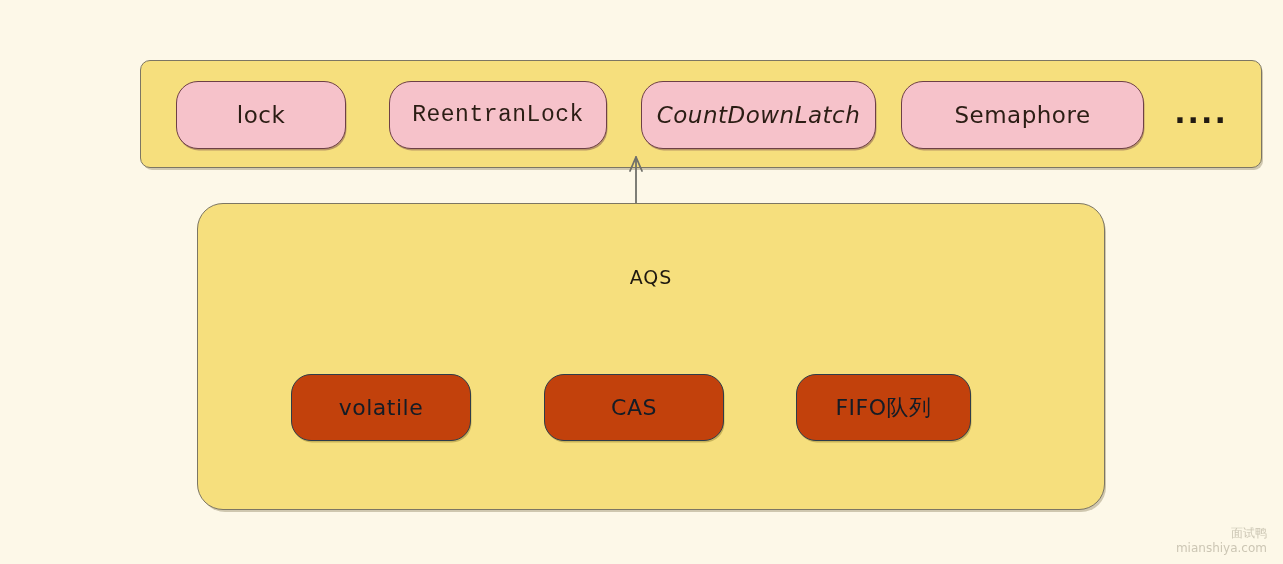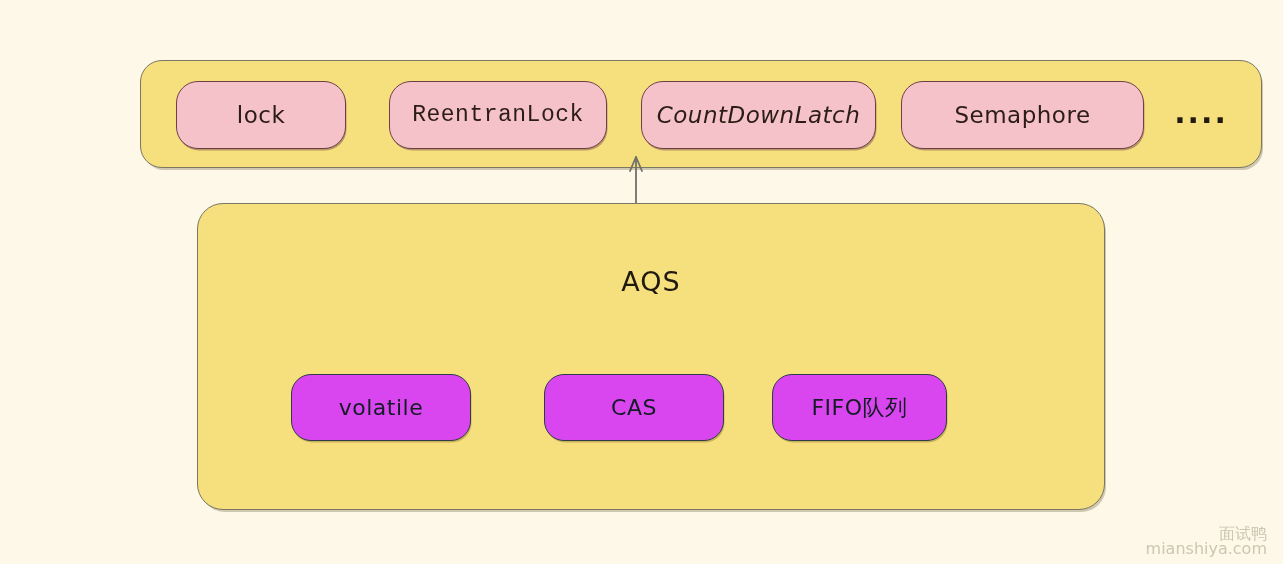--- a/index.html
+++ b/index.html
@@ -19,21 +19,21 @@
   
   .group-box {
     position: absolute;
     background: #f6df7d;
     border: 1.6px solid #7c7663;
     box-shadow: 2px 3px 0 -1px rgba(120,110,70,0.35);
   }
   .top-group {
     left: 140px; top: 60px;
     width: 1122px; height: 108px;
-    border-radius: 22px;
+    border-radius: 10px;
   }
   .aqs-group {
     left: 197px; top: 203px;
     width: 908px; height: 307px;
     border-radius: 26px;
   }
 
   
   .pink-node {
     position: absolute;
@@ -74,52 +74,52 @@
     width: 20px; height: 56px;
   }
 
   
   .aqs-title {
     position: absolute;
     left: 0; top: 62px;
     width: 100%;
     text-align: center;
     color: #1f1910;
-    font-size: 27px;
+    font-size: 19px;
     letter-spacing: 1px;
     font-weight: 500;
   }
 
   
   .blue-node {
     position: absolute;
     top: 170px;
     height: 67px;
-    background: #d946ef;
+    background: #c2410c;
     border: 1.8px solid #2e3c49;
     border-radius: 20px;
     box-shadow: 1px 2px 0 -0.5px rgba(160,140,60,0.55);
     display: flex;
     align-items: center;
     justify-content: center;
     color: #141c26;
     font-size: 22px;
     letter-spacing: 0.5px;
   }
   .node-volatile { left:  93px; width: 180px; }
   .node-cas      { left: 346px; width: 180px; }
-  .node-fifo     { left: 574px; width: 175px; }
+  .node-fifo     { left: 598px; width: 175px; }
 
   
   .watermark {
     position: absolute;
     right: 16px; bottom: 8px;
     text-align: right;
     color: #ccc6b4;
-    font-size: 16px;
+    font-size: 12px;
     line-height: 15px;
     user-select: none;
   }
 </style>
 </head>
 <body>
 
 <div class="canvas">
 
   <div class="group-box top-group">

